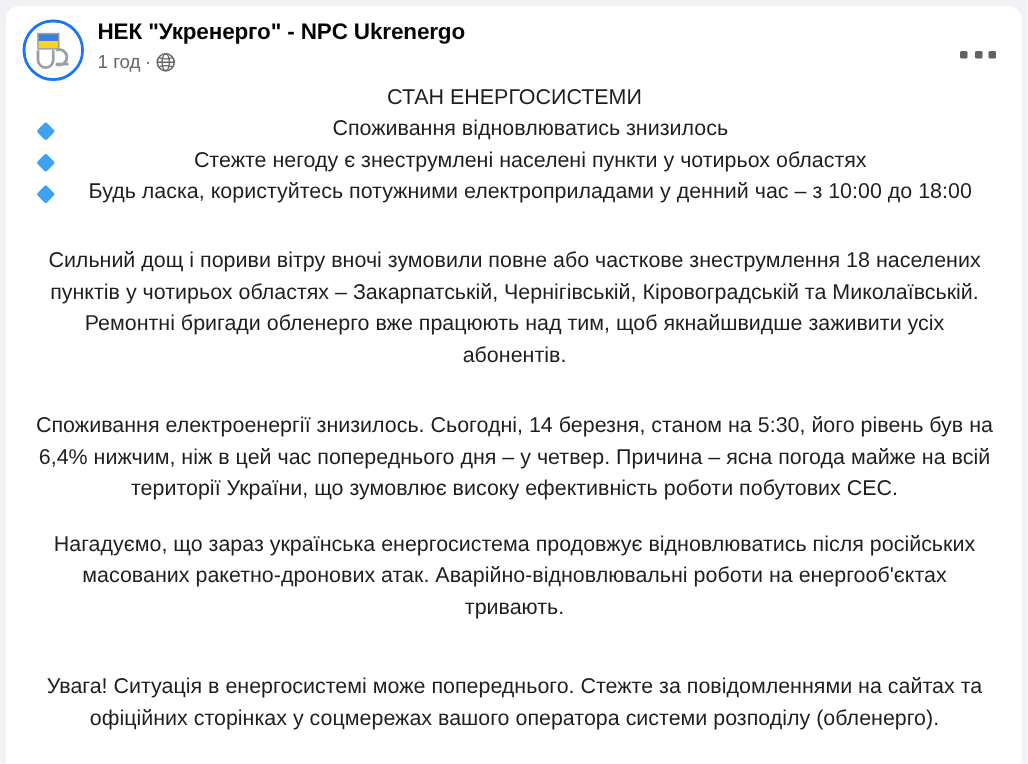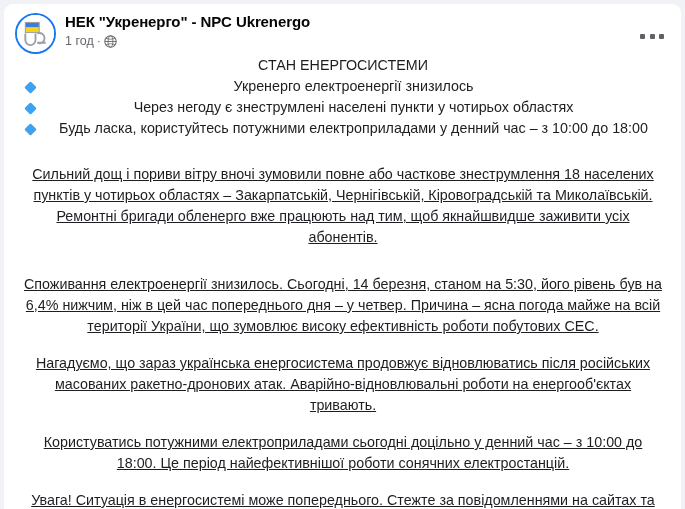--- a/index.html
+++ b/index.html
@@ -151,21 +151,20 @@
     width: 9px;
     height: 9px;
     background: #3fa2f0;
     transform: rotate(45deg);
     border-radius: 1.5px;
   }
 
   .para {
     margin: 0;
     line-height: 21px;
-    text-decoration: underline;
   }
 
   .gap {
     height: 16px;
   }
   .gap-small {
     height: 15px;
   }
 </style>
 </head>
@@ -212,25 +211,25 @@
     </div>
   </div>
 
   <div class="post-body">
 
     <div class="block">
       <p class="heading">СТАН ЕНЕРГОСИСТЕМИ</p>
       <ul class="bullet-list">
         <li>
           <span class="diamond"></span>
-          <span>Укренерго електроенергії знизилось</span>
+          <span>Споживання відновлюватись знизилось</span>
         </li>
         <li>
           <span class="diamond"></span>
-          <span>Через негоду є знеструмлені населені пункти у чотирьох областях</span>
+          <span>Стежте негоду є знеструмлені населені пункти у чотирьох областях</span>
         </li>
         <li>
           <span class="diamond"></span>
           <span>Будь ласка, користуйтесь потужними електроприладами у денний час – з 10:00 до 18:00</span>
         </li>
       </ul>
     </div>
 
     <div class="gap-small"></div>
 
@@ -238,19 +237,18 @@
       <p class="para">Сильний дощ і пориви вітру вночі зумовили повне або часткове знеструмлення 18 населених пунктів у чотирьох областях – Закарпатській, Чернігівській, Кіровоградській та Миколаївській. Ремонтні бригади обленерго вже працюють над тим, щоб якнайшвидше заживити усіх абонентів.</p>
     </div>
 
     <div class="gap"></div>
 
     <div class="block">
       <p class="para">Споживання електроенергії знизилось. Сьогодні, 14 березня, станом на 5:30, його рівень був на 6,4% нижчим, ніж в цей час попереднього дня – у четвер. Причина – ясна погода майже на всій території України, що зумовлює високу ефективність роботи побутових СЕС.</p>
       <div class="gap"></div>
       <p class="para">Нагадуємо, що зараз українська енергосистема продовжує відновлюватись після російських масованих ракетно-дронових атак. Аварійно-відновлювальні роботи на енергооб'єктах тривають.</p>
       <div class="gap"></div>
-      <p class="para">Користуватись потужними електроприладами сьогодні доцільно у денний час – з 10:00 до 18:00. Це період найефективнішої роботи сонячних електростанцій.</p>
       <div class="gap"></div>
       <p class="para">Увага! Ситуація в енергосистемі може попереднього. Стежте за повідомленнями на сайтах та офіційних сторінках у соцмережах вашого оператора системи розподілу (обленерго).</p>
     </div>
 
   </div>
 </div>
 
 </body></html>

